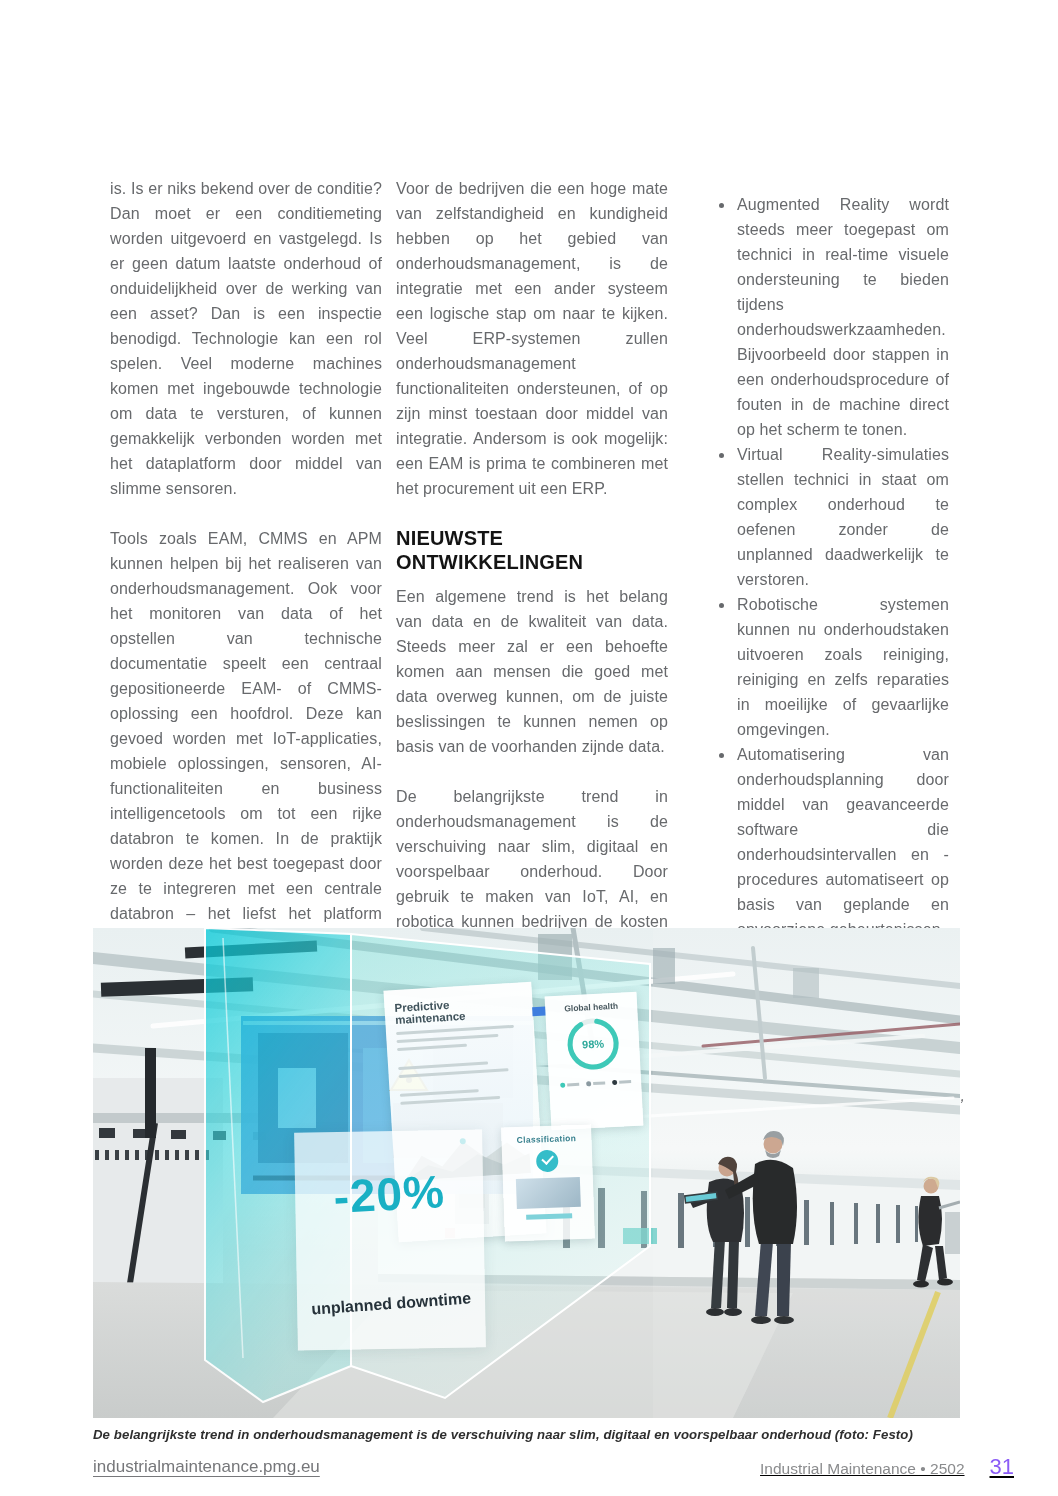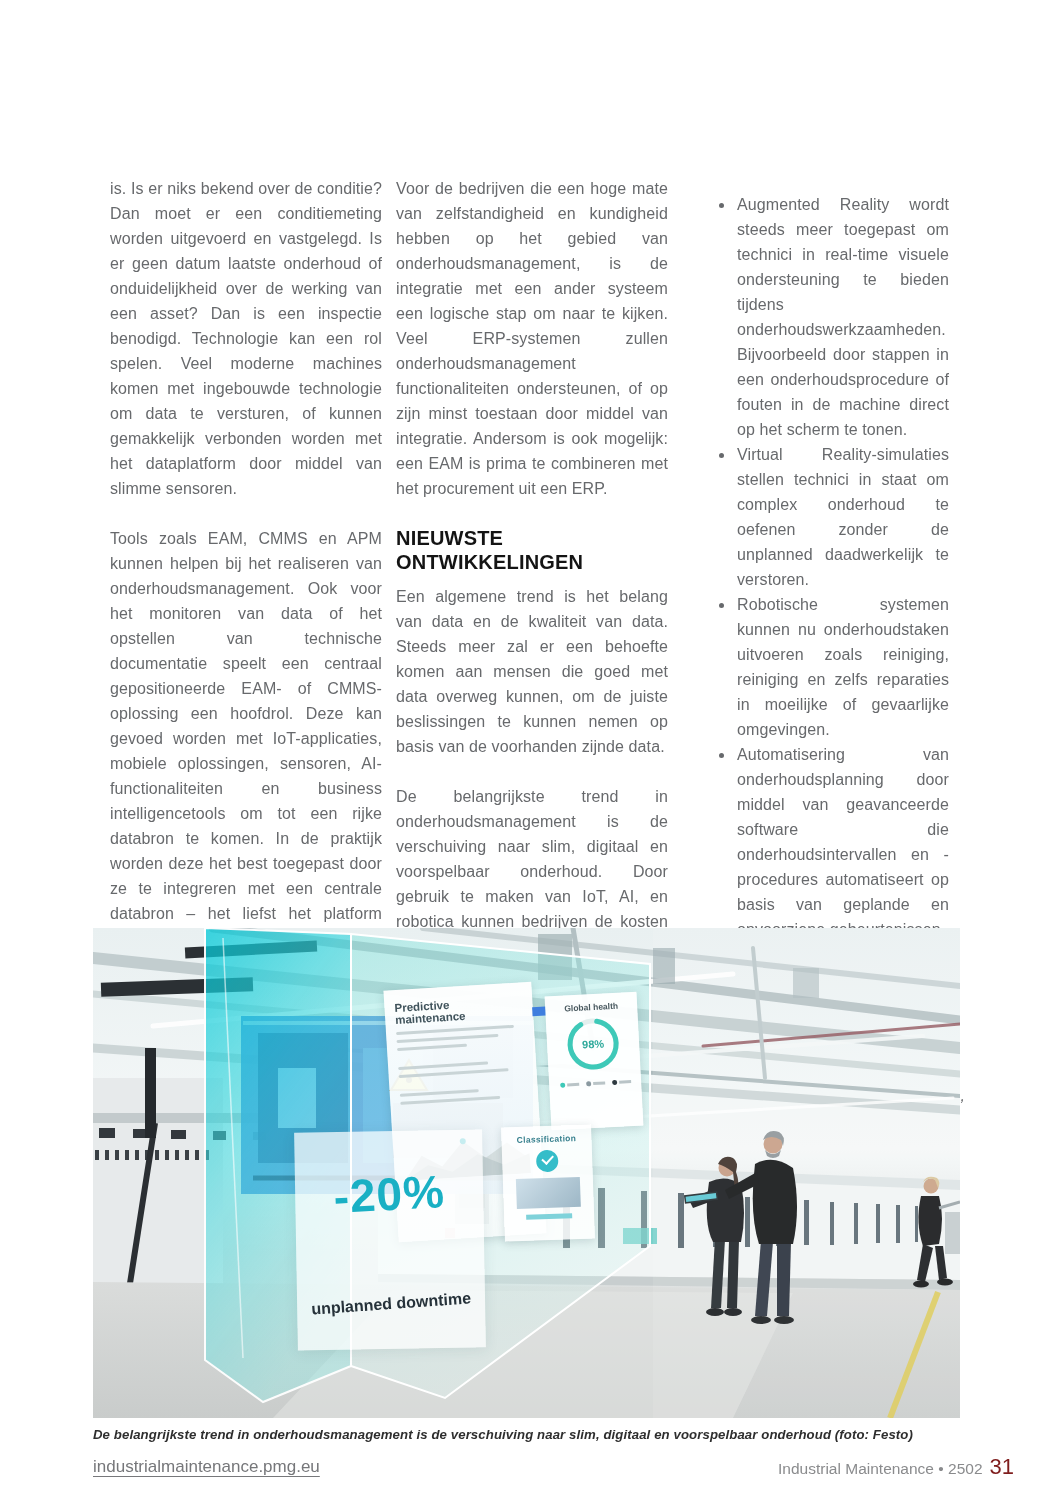--- a/index.html
+++ b/index.html
@@ -51,23 +51,23 @@
   .check-circle{width:22px;height:22px;border-radius:50%;background:#35bdc9;margin:2px auto 6px auto;position:relative;}
   .check-circle::after{content:"";position:absolute;left:6px;top:5px;width:9px;height:5px;
       border-left:2px solid #fff;border-bottom:2px solid #fff;transform:rotate(-45deg);}
   .classification-thumb{width:64px;height:30px;margin:0 auto;background:linear-gradient(135deg,#cfe0ea,#9db7c6);}
   .classification-tag{width:46px;height:5px;margin:6px auto 0 auto;background:#7fd2da;}
 
   .caption{position:absolute;left:93px;top:1427px;width:872px;font-style:italic;font-weight:600;
       font-size:13.2px;color:#2e2e2e;letter-spacing:.1px;}
   .footer{position:absolute;left:93px;top:1454px;width:921px;display:flex;align-items:center;}
   .footer-link{font-size:17px;color:#76777a;text-decoration:underline;text-underline-offset:4px;}
-  .footer-right{margin-left:auto;display:flex;align-items:baseline;gap:7px;}
+  .footer-right{margin-left:auto;display:flex;align-items:baseline;gap:25px;text-decoration:underline;}
   .footer-issue{font-size:15.5px;color:#8a8b8d;}
-  .footer-page{font-size:22px;color:#7f1d1d;}
+  .footer-page{font-size:22px;color:#8b5cf6;}
 </style>
 </head>
 <body>
 
 <div class="col" id="col1">
   <p>is. Is er niks bekend over de conditie? Dan moet er een conditiemeting worden uitgevoerd en vastgelegd. Is er geen datum laatste onderhoud of onduidelijkheid over de werking van een asset? Dan is een inspectie benodigd. Technologie kan een rol spelen. Veel moderne machines komen met ingebouwde technologie om data te versturen, of kunnen gemakkelijk verbonden worden met het dataplatform door middel van slimme sensoren.</p>
   <p>Tools zoals EAM, CMMS en APM kunnen helpen bij het realiseren van onderhoudsmanagement. Ook voor het monitoren van data of het opstellen van technische documentatie speelt een centraal gepositioneerde EAM- of CMMS-oplossing een hoofdrol. Deze kan gevoed worden met IoT-applicaties, mobiele oplossingen, sensoren, AI-functionaliteiten en business intelligencetools om tot een rijke databron te komen. In de praktijk worden deze het best toegepast door ze te integreren met een centrale databron – het liefst het platform waar ook de onderhoudshistorie op wordt aangemaakt en bijgehouden.</p>
 </div>
 
 <div class="col" id="col2">

